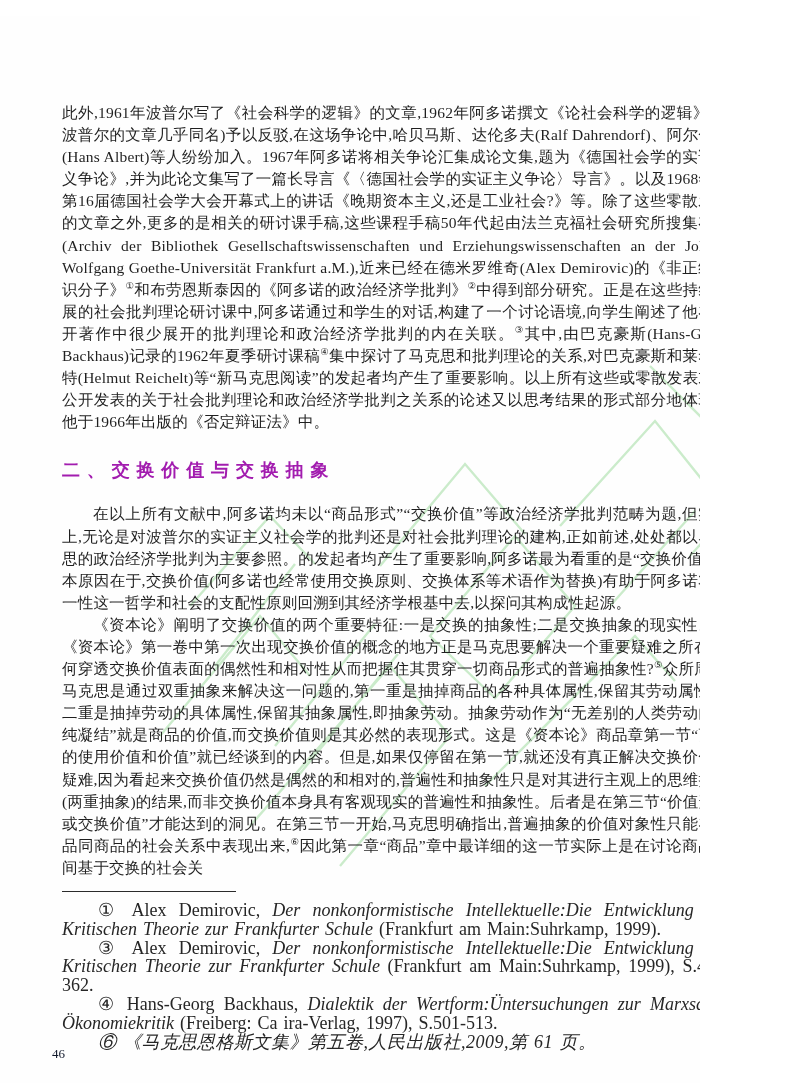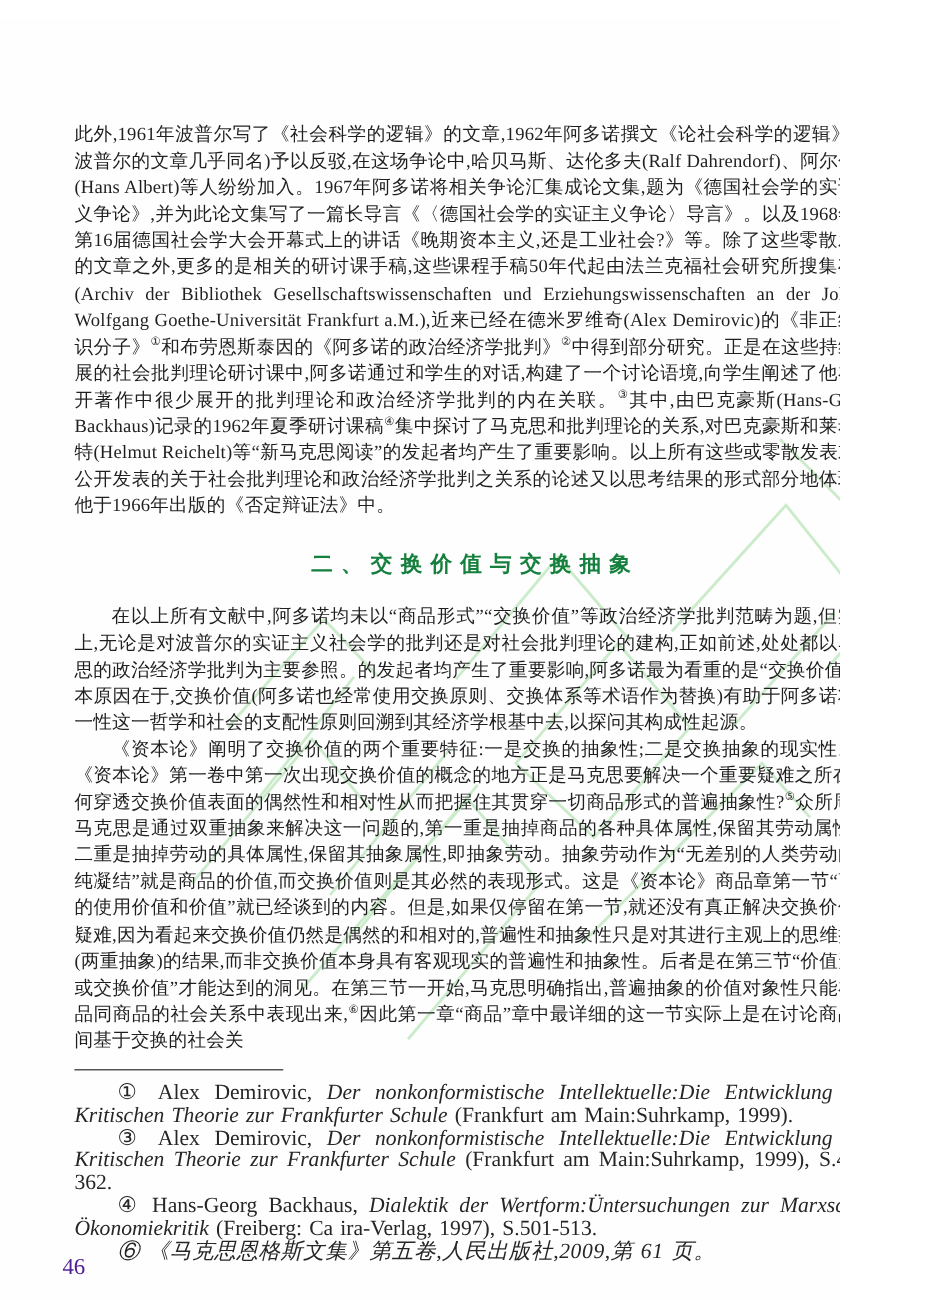--- a/index.html
+++ b/index.html
@@ -22,46 +22,46 @@
   .para{
     margin:0;
     font-size:15.5px;
     line-height:22.1px;
     text-align:justify;
     letter-spacing:.2px;
   }
   .para.indent{text-indent:2em;}
   .para sup{font-size:9.5px;line-height:0;vertical-align:super;}
   .heading{
-    text-align:center;
+    text-align:left;
     font-size:18px;
     font-weight:600;
     letter-spacing:.38em;
     margin:25px 0 21px 0;
-    color:#15803d;
+    color:#a21caf;
   }
   .footnote-rule{
     width:174px;height:0;
     border-top:1.5px solid #2b2b2b;
     margin:12px 0 9px 0;
   }
   .footnote{
     margin:0;
     font-size:18px;
     line-height:18.8px;
     text-align:justify;
     text-indent:2em;
     color:#262626;
     word-spacing:1.5px;
   }
   .footnote i{font-style:italic;}
   .footnote .kai{font-style:italic;letter-spacing:.5px;}
   .page-number{
     position:absolute;left:52px;top:1030px;
-    font-size:19px;color:#4c1d95;
+    font-size:13px;color:#0f172a;
   }
   .bottom-edge{
     position:absolute;left:0;right:0;bottom:1px;height:2px;
     background:#161616;
   }
 </style>
 </head>
 <body>
 
 <div class="page">

